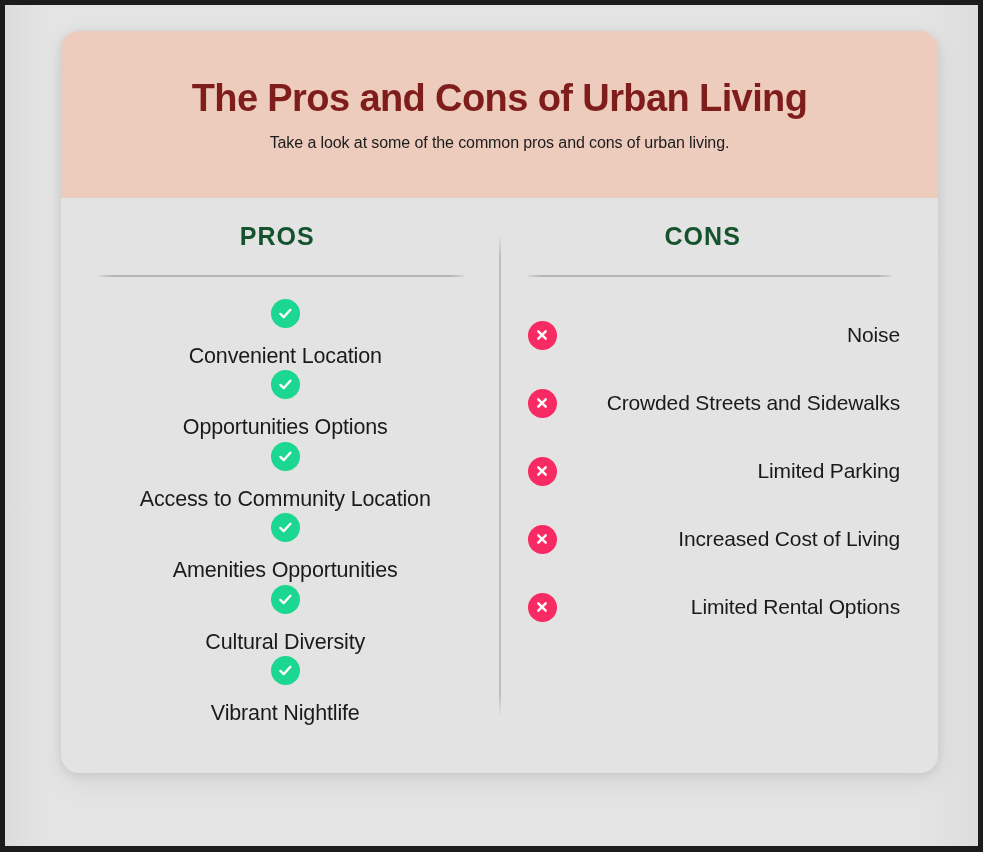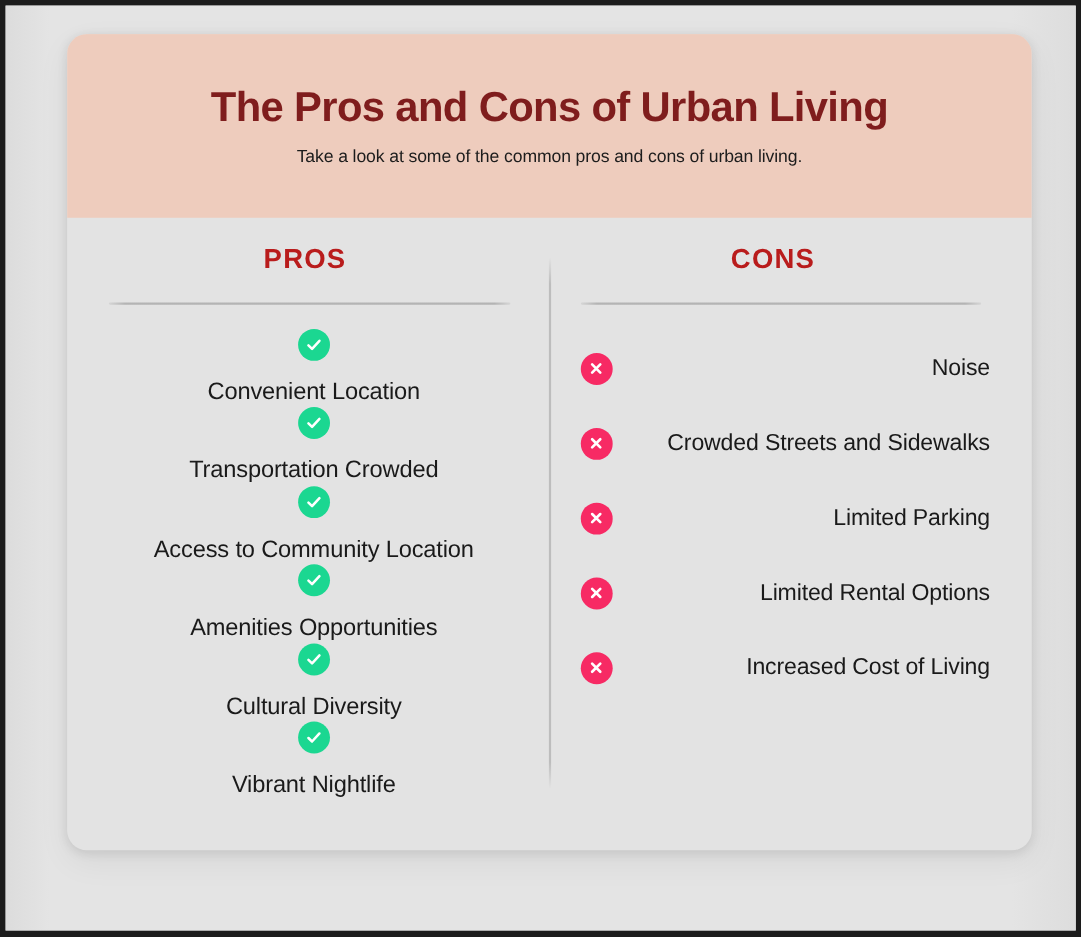--- a/index.html
+++ b/index.html
@@ -101,21 +101,21 @@
     padding-top: 26px;
   }
   .column.pros { padding-left: 38px; padding-right: 0px; }
   .column.cons { padding-left: 56px; padding-right: 38px; }
 
   .column-heading {
     margin: 0;
     font-size: 25px;
     font-weight: bold;
     letter-spacing: 1.1px;
-    color: #b91c1c;
+    color: #14532d;
     text-align: center;
     line-height: 1;
   }
   .column.pros .column-heading { padding-right: 16px; }
   .column.cons .column-heading { padding-right: 22px; }
 
   .heading-rule {
     height: 2px;
     margin-top: 26px;
     border-radius: 2px;
@@ -190,21 +190,21 @@
                 </svg>
               </span>
               <span class="item-label">Convenient Location</span>
             </li>
             <li class="list-item">
               <span class="item-icon check">
                 <svg width="17" height="17" viewBox="0 0 17 17" aria-hidden="true">
                   <path d="M3.4 8.9 L6.7 12.1 L13.4 4.8" fill="none" stroke="#ffffff" stroke-width="2.3" stroke-linecap="round" stroke-linejoin="round"></path>
                 </svg>
               </span>
-              <span class="item-label">Transportation Crowded</span>
+              <span class="item-label">Opportunities Options</span>
             </li>
             <li class="list-item">
               <span class="item-icon check">
                 <svg width="17" height="17" viewBox="0 0 17 17" aria-hidden="true">
                   <path d="M3.4 8.9 L6.7 12.1 L13.4 4.8" fill="none" stroke="#ffffff" stroke-width="2.3" stroke-linecap="round" stroke-linejoin="round"></path>
                 </svg>
               </span>
               <span class="item-label">Access to Community Location</span>
             </li>
             <li class="list-item">
@@ -261,28 +261,28 @@
                 </svg>
               </span>
               <span class="item-label">Limited Parking</span>
             </li>
             <li class="list-item">
               <span class="item-icon cross">
                 <svg width="16" height="16" viewBox="0 0 16 16" aria-hidden="true">
                   <path d="M4.3 4.3 L11.7 11.7 M11.7 4.3 L4.3 11.7" fill="none" stroke="#ffffff" stroke-width="2.4" stroke-linecap="round"></path>
                 </svg>
               </span>
+              <span class="item-label">Increased Cost of Living</span>
+            </li>
+            <li class="list-item">
+              <span class="item-icon cross">
+                <svg width="16" height="16" viewBox="0 0 16 16" aria-hidden="true">
+                  <path d="M4.3 4.3 L11.7 11.7 M11.7 4.3 L4.3 11.7" fill="none" stroke="#ffffff" stroke-width="2.4" stroke-linecap="round"></path>
+                </svg>
+              </span>
               <span class="item-label">Limited Rental Options</span>
-            </li>
-            <li class="list-item">
-              <span class="item-icon cross">
-                <svg width="16" height="16" viewBox="0 0 16 16" aria-hidden="true">
-                  <path d="M4.3 4.3 L11.7 11.7 M11.7 4.3 L4.3 11.7" fill="none" stroke="#ffffff" stroke-width="2.4" stroke-linecap="round"></path>
-                </svg>
-              </span>
-              <span class="item-label">Increased Cost of Living</span>
             </li>
           </ul>
       </div>
 
     </div>
   </div>
 </div>
 
 </body></html>

